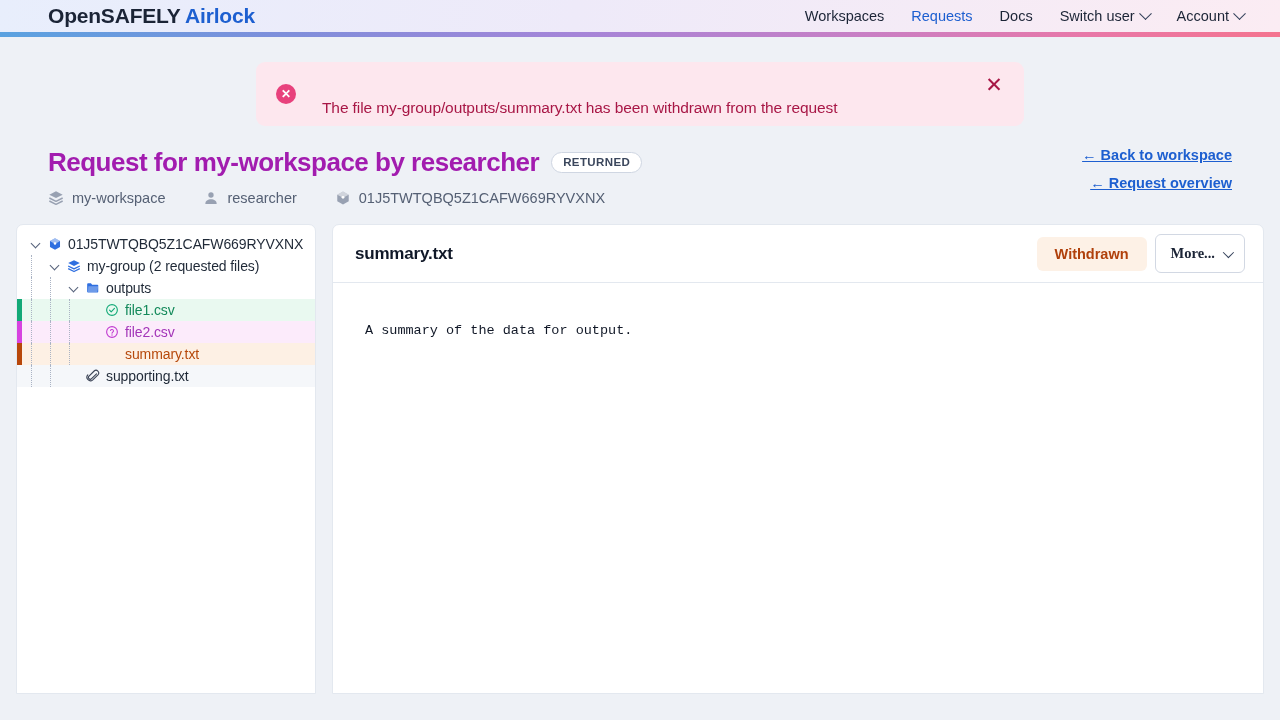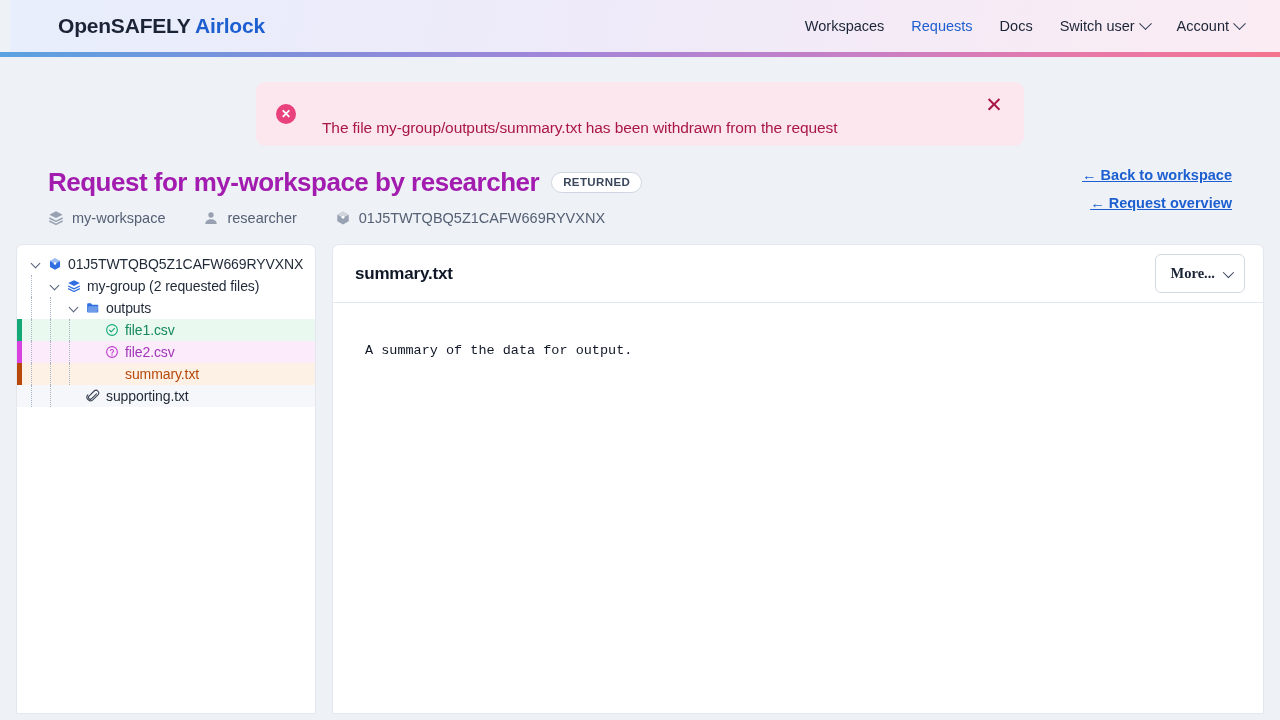--- a/index.html
+++ b/index.html
@@ -7,27 +7,26 @@
     margin: 0; padding: 0;
     width: 1280px; height: 720px;
     overflow: hidden;
     background: #eef1f6;
     font-family: "Liberation Sans", sans-serif;
     -webkit-font-smoothing: antialiased;
   }
 
   
   .site-header {
-    height: 52px;
+    height: 32px;
     background: linear-gradient(100deg, #e8eefc 0%, #eeeaf9 45%, #fbecf3 100%);
     display: flex;
     align-items: center;
     padding: 0 36px 0 48px;
     position: relative;
-    margin-left: 10px;
   }
   .brand {
     font-size: 21px;
     font-weight: 700;
     letter-spacing: -0.2px;
     white-space: nowrap;
   }
   .brand .b1 { color: #1b2436; }
   .brand .b2 { color: #1d5fd0; }
 
@@ -529,20 +528,21 @@
           </span>
           <span class="tree-label">supporting.txt</span>
         </div>
       </div>
     </div>
 
   <div class="panel file-panel">
     <div class="file-head">
       <div class="file-name">summary.txt</div>
       <div class="head-actions">
+        <div class="pill-withdrawn">Withdrawn</div>
         <button class="btn-outline">
           <span>More...</span>
           <span class="caret2"></span>
         </button>
       </div>
     </div>
     <div class="file-body">
       <pre class="file-content">A summary of the data for output.</pre>
     </div>
   </div>

